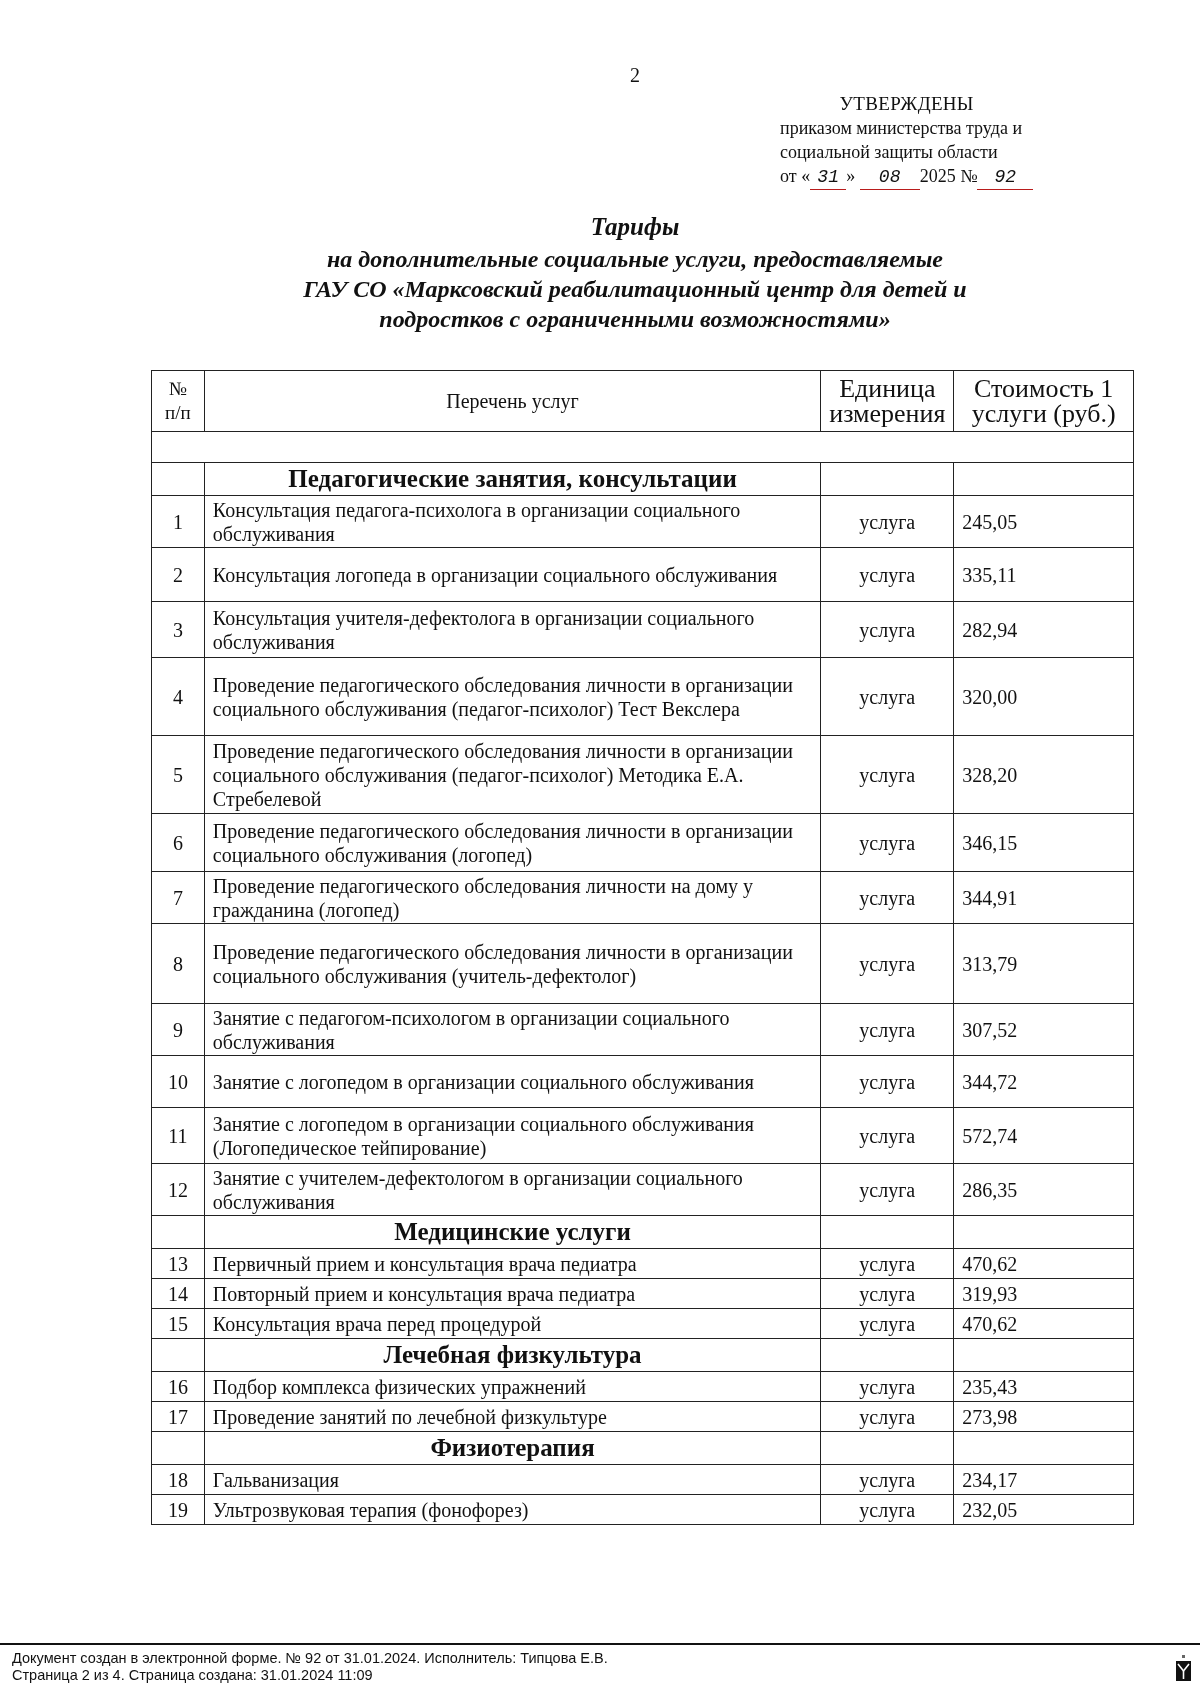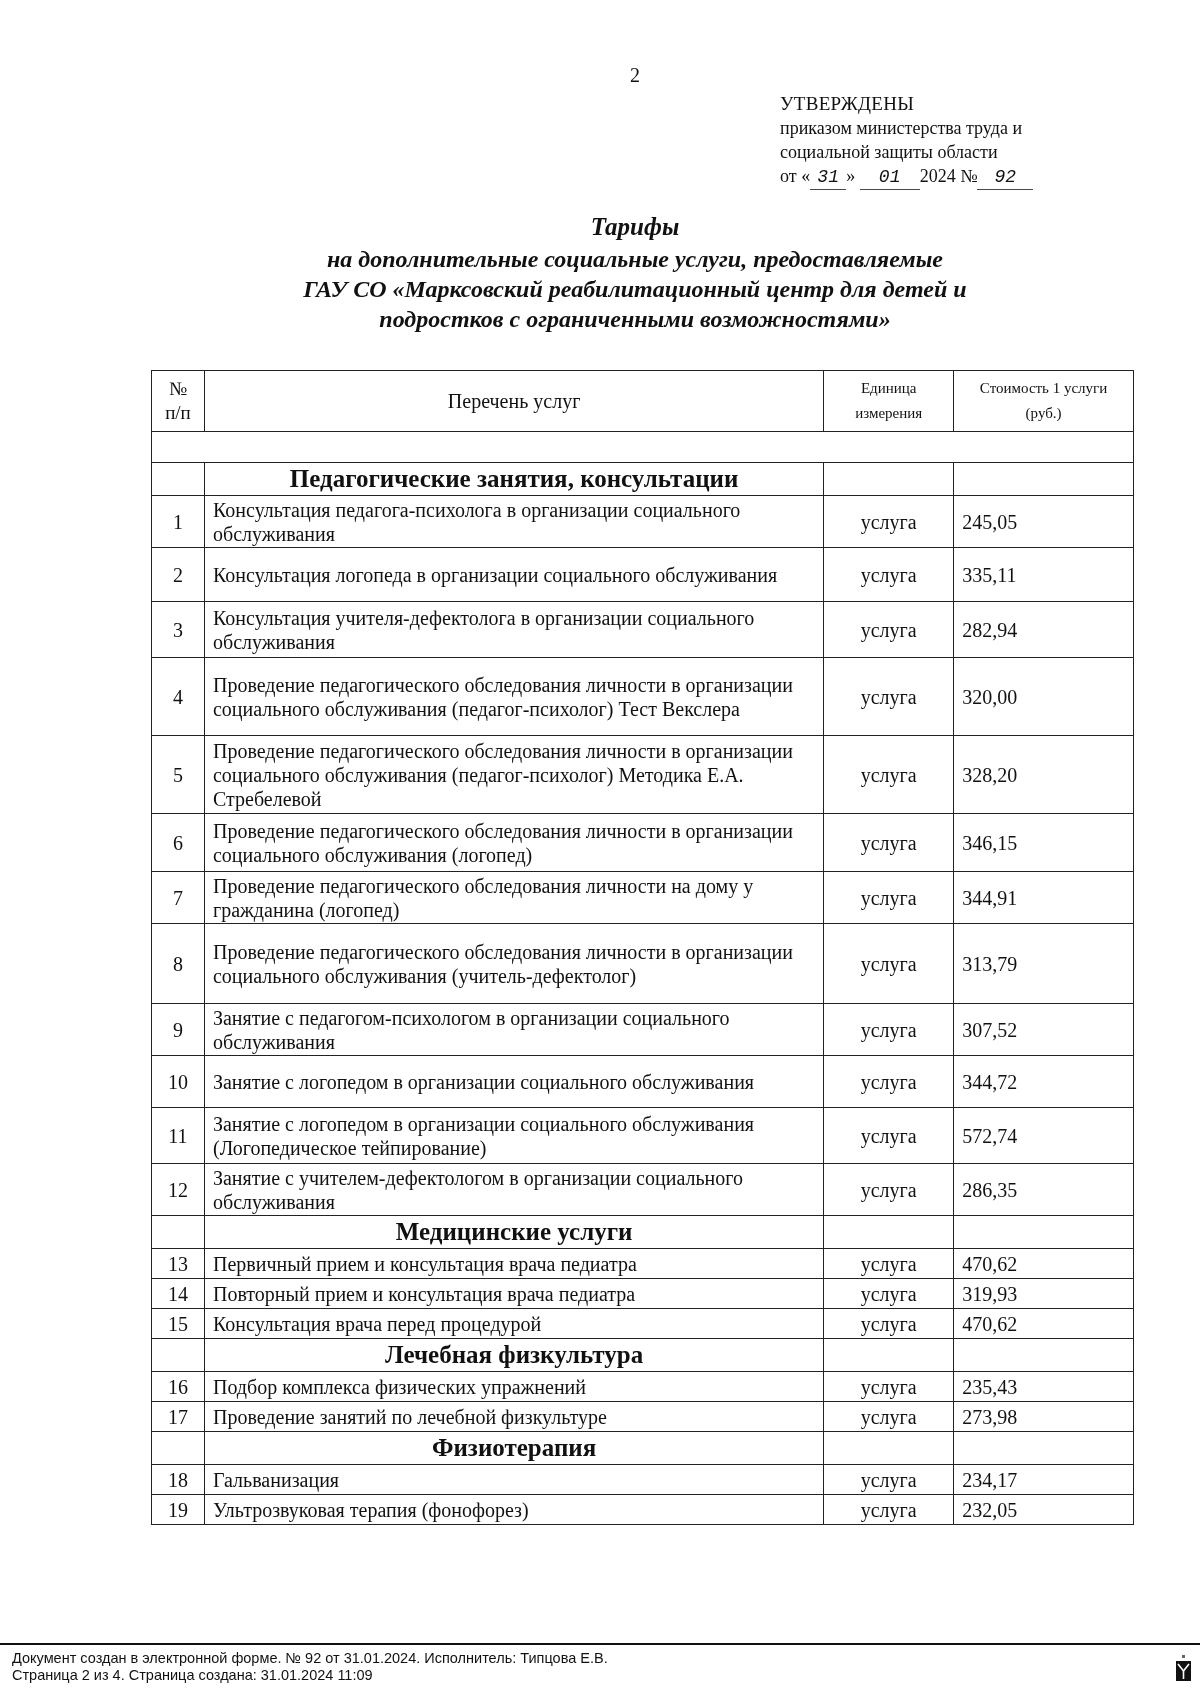--- a/index.html
+++ b/index.html
@@ -2,21 +2,21 @@
 <html><head>
 <meta charset="utf-8">
 <style>
   html, body { margin: 0; padding: 0; background: #ffffff; }
   body {
     width: 1200px; height: 1698px; position: relative; overflow: hidden;
     font-family: "Liberation Serif", "DejaVu Serif", serif; color: #111;
   }
   .page-num { position: absolute; top: 64px; left: 0; width: 1270px; text-align: center; font-size: 20px; }
   .approval { position: absolute; left: 780px; top: 92px; font-size: 18px; line-height: 24px; }
-  .approval .head { font-size: 19px; letter-spacing: 0.3px; }
+  .approval .head { font-size: 19px; letter-spacing: 0.3px; text-align: center; }
   .approval .line { white-space: nowrap; }
   .hand { font-family: Liberation Mono, monospace; font-style: italic; border-bottom: 1px solid #b91c1c; display: inline-block; text-align: center; }
   .hand.day { width: 36px; }
   .hand.month { width: 60px; }
   .hand.num { width: 56px; }
 
   .title-block { position: absolute; top: 212px; left: 180px; width: 910px; text-align: center; font-weight: bold; font-size: 24px; line-height: 30px; font-style: italic; }
   .title-block .t1 { font-size: 25px; margin-bottom: 2px; }
 
   table.tariffs {
@@ -25,21 +25,21 @@
   }
   table.tariffs td, table.tariffs th {
     border: 1px solid #222; padding: 0 8px; vertical-align: middle; font-weight: normal;
   }
   col.c-num { width: 53px; }
   col.c-name { width: 620px; }
   col.c-unit { width: 130px; }
   col.c-cost { width: 180px; }
   th { text-align: center; }
   th.h-num { font-size: 19px; line-height: 24px; height: 60px; }
-  th.h-unit, th.h-cost { font-size: 15px; line-height: 25px; }
+  th.h-unit, th.h-cost { font-size: 26px; line-height: 25px; }
   tr.spacer td { height: 30px; }
   tr.section td { height: 32px; }
   tr.section td.sec-title { text-align: center; font-weight: bold; font-size: 25px; }
   td.num { text-align: center; }
   td.unit { text-align: center; vertical-align: bottom; padding-bottom: 2px; }
   td.cost { font-size: 20px; }
   td.unit.mid { vertical-align: middle; }
   td.name { padding-left: 10px; margin-left: 12px; }
 
   .footer-rule { position: absolute; top: 1643px; left: 0; width: 1200px; height: 2px; background: #111; }
@@ -50,21 +50,21 @@
 <body>
 
 <div class="page-num">2</div>
 
 <div class="approval">
   <div class="head">УТВЕРЖДЕНЫ</div>
   <div class="line">приказом министерства труда и</div>
   <div class="line">социальной защиты области</div>
   <div class="line">
     <span>от «</span><span class="hand day">31</span><span>»</span>
-    <span class="hand month">01</span><span>2024</span>
+    <span class="hand month">08</span><span>2025</span>
     <span>№</span><span class="hand num">92</span>
   </div>
 </div>
 
 <div class="title-block">
   <div class="t1">Тарифы</div>
   <div>на дополнительные социальные услуги, предоставляемые</div>
   <div>ГАУ СО «Марксовский реабилитационный центр для детей и</div>
   <div>подростков с ограниченными возможностями»</div>
 </div>

